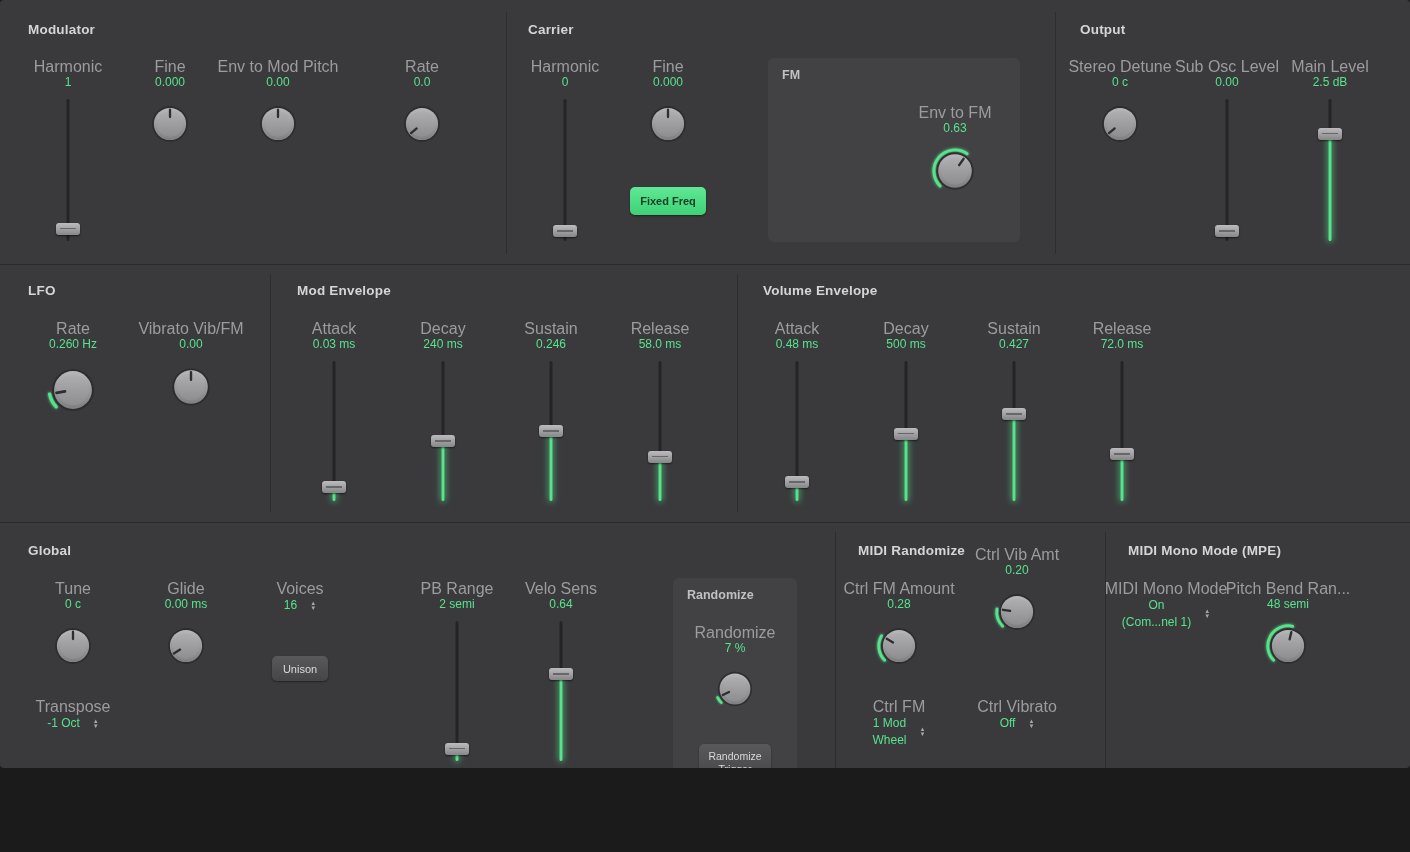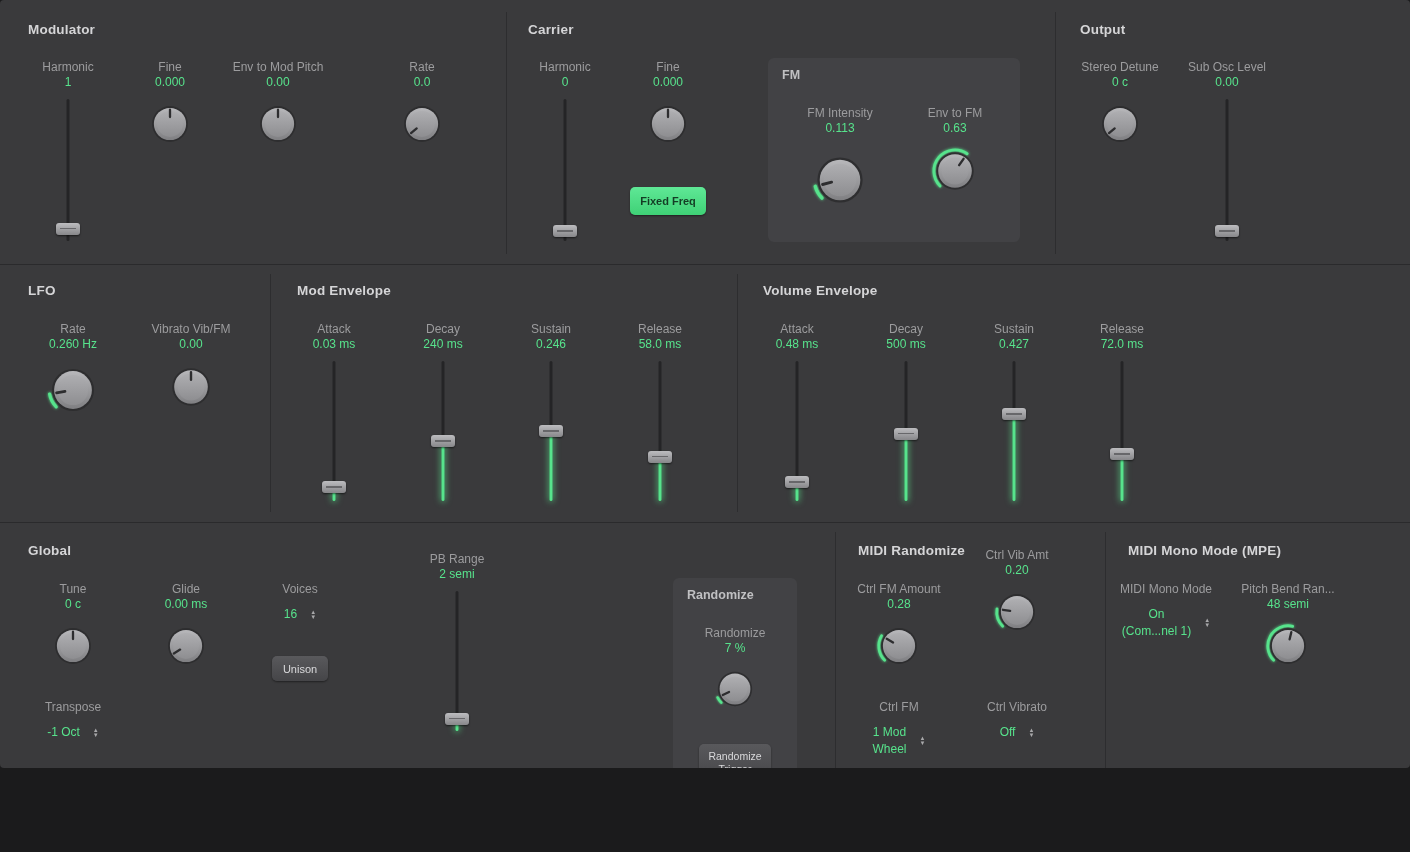--- a/index.html
+++ b/index.html
@@ -2,23 +2,23 @@
 <html><head>
 <meta charset="utf-8">
 <style>
   *{box-sizing:border-box;margin:0;padding:0}
   html,body{width:1410px;height:852px;background:#1b1b1c;font-family:"Liberation Sans",sans-serif}
   #app{position:relative;width:1410px;height:768px;background:#3a3a3c;border-radius:4px;overflow:hidden}
   .hdr{position:absolute;font-size:13.5px;font-weight:700;color:#d5d5d7;letter-spacing:.2px}
   .hdiv{position:absolute;left:0;width:100%;height:1px;background:#2a2a2c}
   .vdiv{position:absolute;width:1px;background:#2d2d2f}
   .ctl{position:absolute;width:110px;display:flex;flex-direction:column;align-items:center;text-align:center}
-  .lbl{font-size:12px;color:#9c9c9e;line-height:14px;white-space:nowrap}
+  .lbl{font-size:16px;color:#9c9c9e;line-height:14px;white-space:nowrap}
   .val{font-size:12px;color:#57E38C;line-height:17px;white-space:pre-line}
-  .valrow{display:flex;align-items:center;justify-content:center;gap:13px;margin-top:10px}
+  .valrow{display:flex;align-items:center;justify-content:center;gap:13px;margin-top:1px}
   .stepper{display:inline-flex;flex-direction:column;color:#a8a8aa;line-height:5px}
   .stepper i{font-style:normal;font-size:6px;line-height:5px}
   .knob{position:relative;margin-top:10px}
   .knob svg{width:100%;height:100%;overflow:visible;display:block}
   .vslider{position:relative;width:26px;margin-top:8px}
   .sl-track{position:absolute;left:50%;transform:translateX(-50%);top:0;bottom:0;width:3px;background:#242426;border-radius:2px}
   .sl-fill{position:absolute;left:50%;transform:translateX(-50%);bottom:0;width:3px;background:#57E38C;border-radius:2px;box-shadow:0 0 6px 1px rgba(87,227,140,.65)}
   .sl-thumb{position:absolute;left:50%;transform:translateX(-50%);width:24px;height:12px;border-radius:3px;background:linear-gradient(#bcbcbf,#87878a);box-shadow:0 1px 2px rgba(0,0,0,.55)}
   .sl-thumb::after{content:"";position:absolute;left:4px;right:4px;top:5px;height:1.5px;background:#67676a}
   .panel{position:absolute;background:#424245;border-radius:6px}
@@ -128,33 +128,20 @@
           <circle r="35" fill="url(#kgrad)"></circle>
           <circle r="28" fill="url(#kgrad2)"></circle>
           <line x1="0" y1="-15" x2="0" y2="-31" stroke="#2d2d2f" stroke-width="5" stroke-linecap="round" transform="rotate(0)"></line>
         </svg>
       </div>
   </div>
   <div class="btn green" style="left:630px;top:187px;width:76px;height:28px">Fixed Freq</div>
 
   <div class="panel" style="left:768px;top:58px;width:252px;height:184px">
     <div class="panel-title">FM</div>
-    <div class="ctl" style="left:17px;top:48px">
-      <div class="lbl">FM Intensity</div>
-      <div class="val">0.113</div>
-      <div class="knob" style="width:58px;height:58px;margin-top:14px">
-          <svg viewBox="-50 -50 100 100">
-            <path d="M -31.11 31.11 A 44 44 0 0 1 -42.60 11.01" fill="none" stroke="#57E38C" stroke-width="6" stroke-linecap="round" style="filter:drop-shadow(0 0 3px #57E38C)"></path>
-            <circle r="39" fill="#2c2c2e" opacity="0.9"></circle>
-            <circle r="35" fill="url(#kgrad)"></circle>
-            <circle r="28" fill="url(#kgrad2)"></circle>
-            <line x1="0" y1="-15" x2="0" y2="-31" stroke="#2d2d2f" stroke-width="5" stroke-linecap="round" transform="rotate(-104.49)"></line>
-          </svg>
-        </div>
-    </div>
     <div class="ctl" style="left:132px;top:48px">
       <div class="lbl">Env to FM</div>
       <div class="val">0.63</div>
       <div class="knob" style="width:48px;height:48px">
           <svg viewBox="-50 -50 100 100">
             <path d="M -31.11 31.11 A 44 44 0 0 1 25.30 -36.00" fill="none" stroke="#57E38C" stroke-width="6" stroke-linecap="round" style="filter:drop-shadow(0 0 3px #57E38C)"></path>
             <circle r="39" fill="#2c2c2e" opacity="0.9"></circle>
             <circle r="35" fill="url(#kgrad)"></circle>
             <circle r="28" fill="url(#kgrad2)"></circle>
             <line x1="0" y1="-15" x2="0" y2="-31" stroke="#2d2d2f" stroke-width="5" stroke-linecap="round" transform="rotate(35.099999999999994)"></line>
@@ -176,20 +163,29 @@
       </div>
   </div>
   <div class="ctl" style="left:1172px;top:60px">
     <div class="lbl">Sub Osc Level</div>
     <div class="val">0.00</div>
     <div class="vslider" style="height:142px">
         <div class="sl-track"></div>
         <div class="sl-thumb" style="bottom:calc((100% - 12px) * 0.03)"></div>
       </div>
   </div>
+  <div class="ctl" style="left:1275px;top:60px">
+    <div class="lbl">Main Level</div>
+    <div class="val">2.5 dB</div>
+    <div class="vslider" style="height:142px">
+        <div class="sl-track"></div>
+        <div class="sl-fill" style="height:calc((100% - 12px) * 0.78 + 6px)"></div>
+        <div class="sl-thumb" style="bottom:calc((100% - 12px) * 0.78)"></div>
+      </div>
+  </div>
 
   <div class="hdr" style="left:28px;top:283px">LFO</div>
   <div class="hdr" style="left:297px;top:283px">Mod Envelope</div>
   <div class="hdr" style="left:763px;top:283px">Volume Envelope</div>
 
   <div class="ctl" style="left:18px;top:322px">
     <div class="lbl">Rate</div>
     <div class="val">0.260 Hz</div>
     <div class="knob" style="width:54px;height:54px">
         <svg viewBox="-50 -50 100 100">
@@ -330,27 +326,36 @@
     <div class="lbl">Voices</div>
     <div class="valrow">
       <span class="val">16</span>
       <span class="stepper">
           <i>▲</i>
           <i>▼</i>
         </span>
     </div>
   </div>
   <div class="btn" style="left:272px;top:656px;width:56px;height:25px">Unison</div>
-  <div class="ctl" style="left:402px;top:552px">
+  <div class="ctl" style="left:402px;top:582px">
     <div class="lbl">PB Range</div>
     <div class="val">2 semi</div>
     <div class="vslider" style="height:140px">
         <div class="sl-track"></div>
         <div class="sl-fill" style="height:calc((100% - 12px) * 0.05 + 6px)"></div>
         <div class="sl-thumb" style="bottom:calc((100% - 12px) * 0.05)"></div>
+      </div>
+  </div>
+  <div class="ctl" style="left:506px;top:582px">
+    <div class="lbl">Velo Sens</div>
+    <div class="val">0.64</div>
+    <div class="vslider" style="height:140px">
+        <div class="sl-track"></div>
+        <div class="sl-fill" style="height:calc((100% - 12px) * 0.63 + 6px)"></div>
+        <div class="sl-thumb" style="bottom:calc((100% - 12px) * 0.63)"></div>
       </div>
   </div>
 
   <div class="panel" style="left:673px;top:578px;width:124px;height:217px">
     <div class="panel-title">Randomize</div>
     <div class="ctl" style="left:7px;top:48px">
       <div class="lbl">Randomize</div>
       <div class="val">7 %</div>
       <div class="knob" style="width:44px;height:44px">
           <svg viewBox="-50 -50 100 100">

